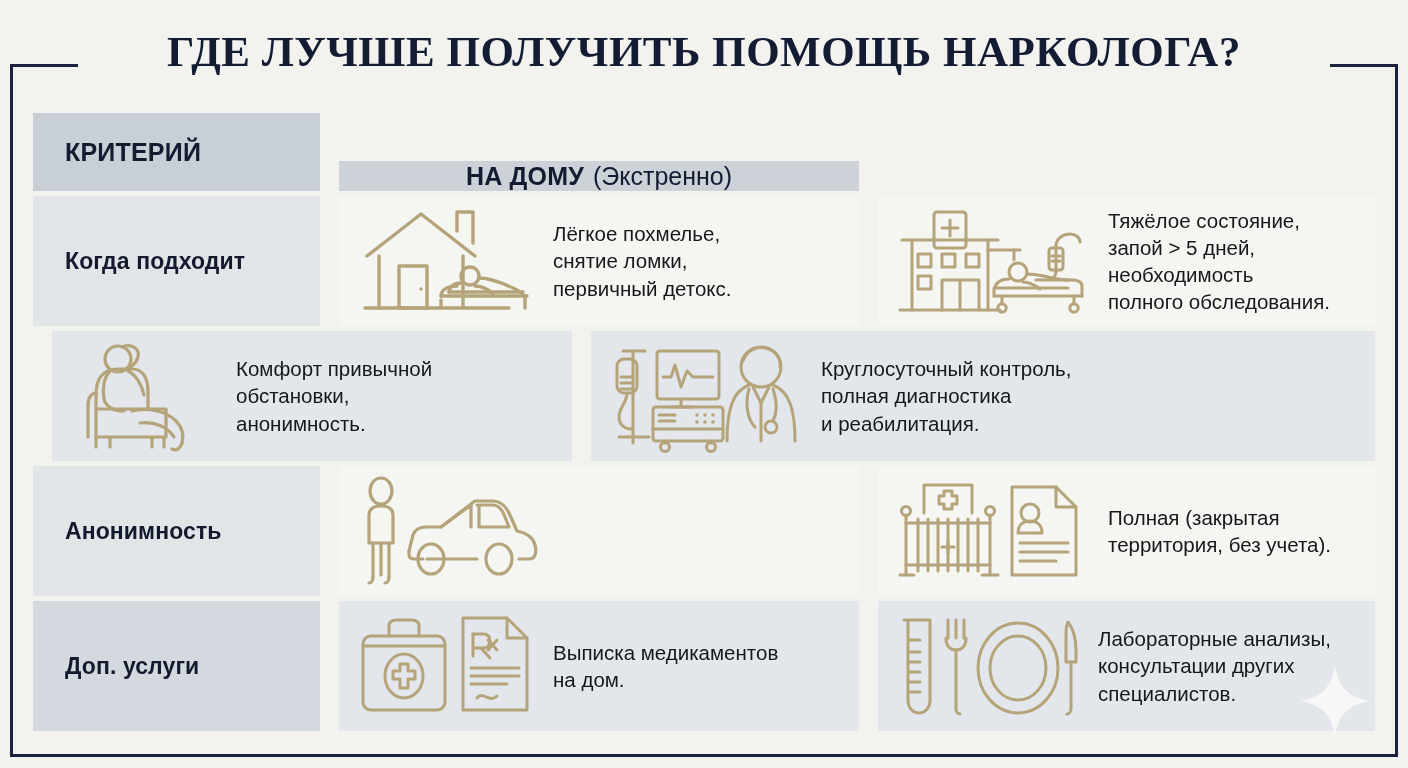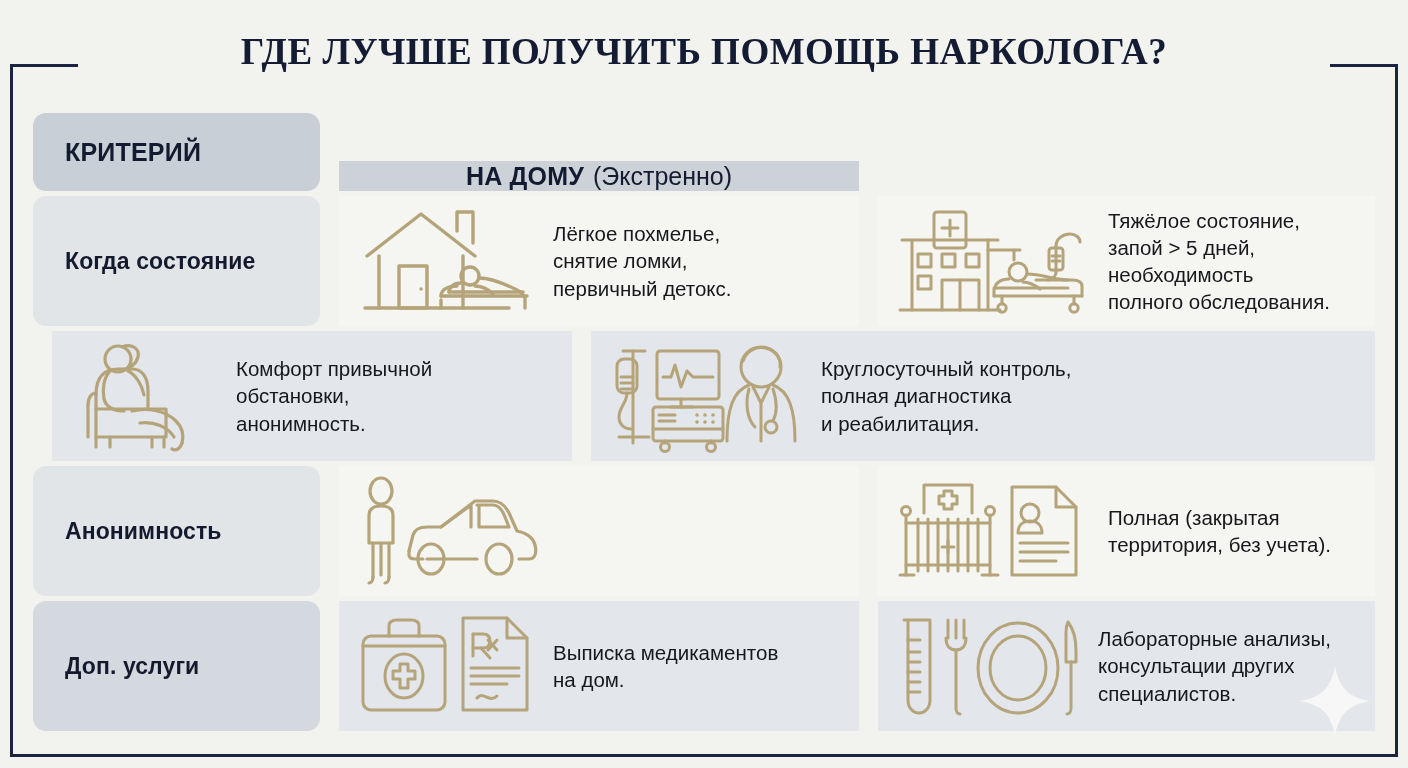--- a/index.html
+++ b/index.html
@@ -19,42 +19,42 @@
   .fr-bottom { left:10px;  bottom:11px; height:3px; right:10px; }
   .fr-top-l  { left:10px;  top:64px;  height:3px; width:68px; }
   .fr-top-r  { right:10px; top:64px;  height:3px; width:68px; }
 
   
   #title {
     position:absolute; left:0; right:0; top:20px; height:62px;
     display:flex; align-items:center; justify-content:center;
     font-family:"Liberation Serif", serif;
     font-weight:700;
-    font-size:37px;
+    font-size:43px;
     letter-spacing:.5px;
     color:#141c33;
     text-align:center;
     white-space:nowrap;
     z-index:6;
   }
 
   
   #table {
     position:absolute;
     left:33px; top:113px;
     width:1342px; height:618px;
     display:flex; flex-direction:column;
     z-index:2;
   }
   .row { display:flex; width:100%; }
   .hdr { height:78px; }
   .drow { flex:1 1 0; min-height:0; }
 
   
-  .c-crit { width:287px;  flex:0 0 287px;border-radius:13px; }
+  .c-crit { width:287px;  flex:0 0 287px; }
   .c-home { width:520px;  flex:0 0 520px; }
   .c-hosp { flex:1 1 auto; }
 
   
   .gap { width:19px; flex:0 0 19px; background:#f2f2ef; }
   
   .rgap { height:5px; flex:0 0 5px; background:#f2f2ef; width:100%; }
 
   
   .sh-head-crit { background:#c9cfd6; }
@@ -132,21 +132,21 @@
         <span>НА ДОМУ</span>
         <span class="sub">(Экстренно)</span>
       </div>
     </div>
     <div class="gap"></div>
   </div>
   <div class="rgap"></div>
 
   <div class="row drow">
     <div class="c-crit sh-crit-a">
-      <div class="critcell">Когда состояние</div>
+      <div class="critcell">Когда подходит</div>
     </div>
     <div class="gap"></div>
 
     <div class="c-home sh-body-a">
       <div class="content">
         <div class="iconbox">
           <svg width="180" height="115" viewBox="0 0 180 115" fill="none" stroke="#b5a47a" stroke-width="3.4" stroke-linecap="round" stroke-linejoin="round">
 
             <path d="M10 52 L64 10 L118 52"></path>
 

